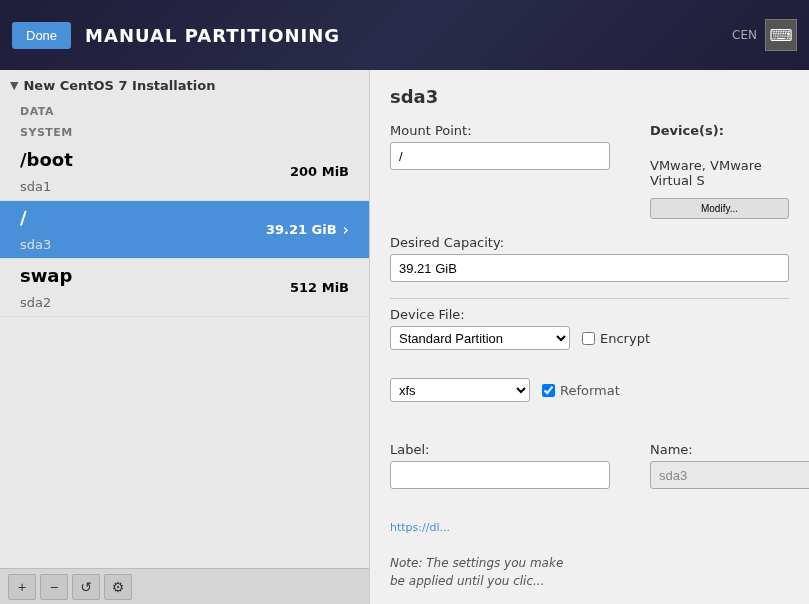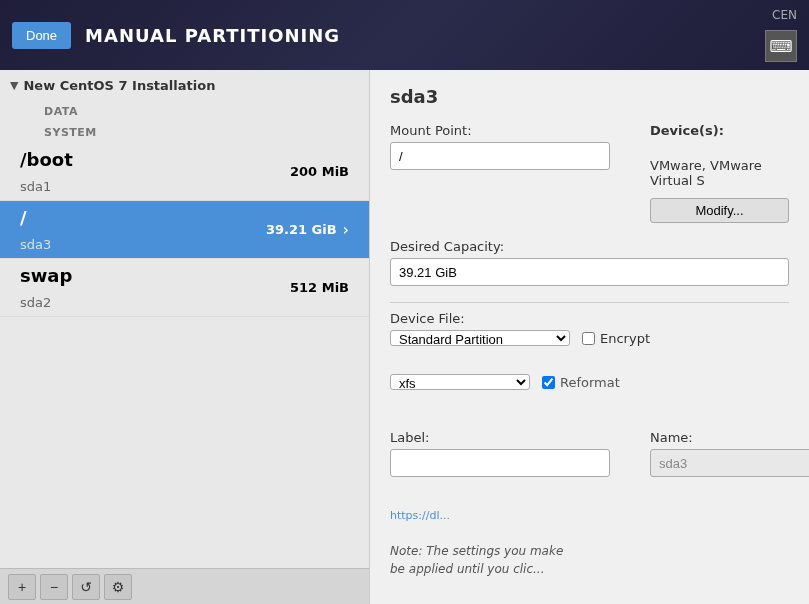--- a/index.html
+++ b/index.html
@@ -17,23 +17,22 @@
       position: relative;
     }
     .header-title {
       color: white;
       font-size: 18px;
       font-weight: bold;
       letter-spacing: 1px;
     }
     .header-right {
       display: flex;
-      align-items: flex-end;
+      align-items: center;
       gap: 8px;
-      flex-direction: column;
     }
     .header-centos {
       color: #aaa;
       font-size: 12px;
     }
     .done-button {
       background: #4a90d9;
       color: white;
       border: none;
       padding: 6px 14px;
@@ -84,21 +83,20 @@
     .tree-root-arrow {
       color: #555;
       font-size: 11px;
     }
     .section-label {
       padding: 4px 20px;
       font-size: 11px;
       font-weight: bold;
       color: #777;
       letter-spacing: 0.5px;
-      margin-left: 24px;
     }
     .partition-item {
       padding: 6px 20px;
       display: flex;
       justify-content: space-between;
       align-items: center;
       cursor: pointer;
       border-bottom: 1px solid #ddd;
     }
     .partition-item.active {
@@ -191,33 +189,33 @@
     .devices-value {
       font-size: 13px;
       color: #333;
       margin-top: 16px;
     }
     .modify-btn {
       margin-top: 6px;
       background: #e0e0e0;
       border: 1px solid #aaa;
       padding: 4px 12px;
-      font-size: 13px;
+      font-size: 10px;
       cursor: pointer;
       border-radius: 3px;
     }
 
     .device-type-row {
       display: flex;
       align-items: center;
       gap: 12px;
       margin-bottom: 16px;
     }
     .form-select {
-      height: 16px;
+      height: 24px;
       border: 1px solid #aaa;
       border-radius: 3px;
       padding: 0 4px;
       font-size: 13px;
       background: white;
       min-width: 180px;
     }
     .checkbox-label {
       display: flex;
       align-items: center;

